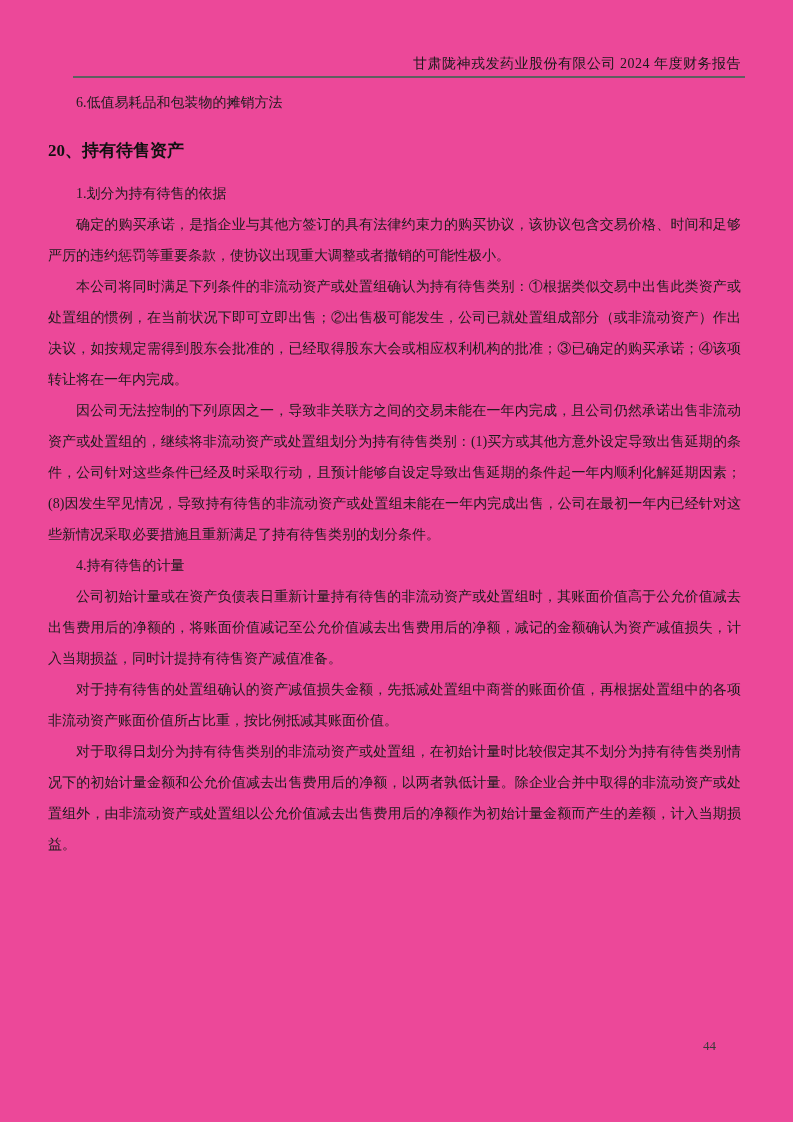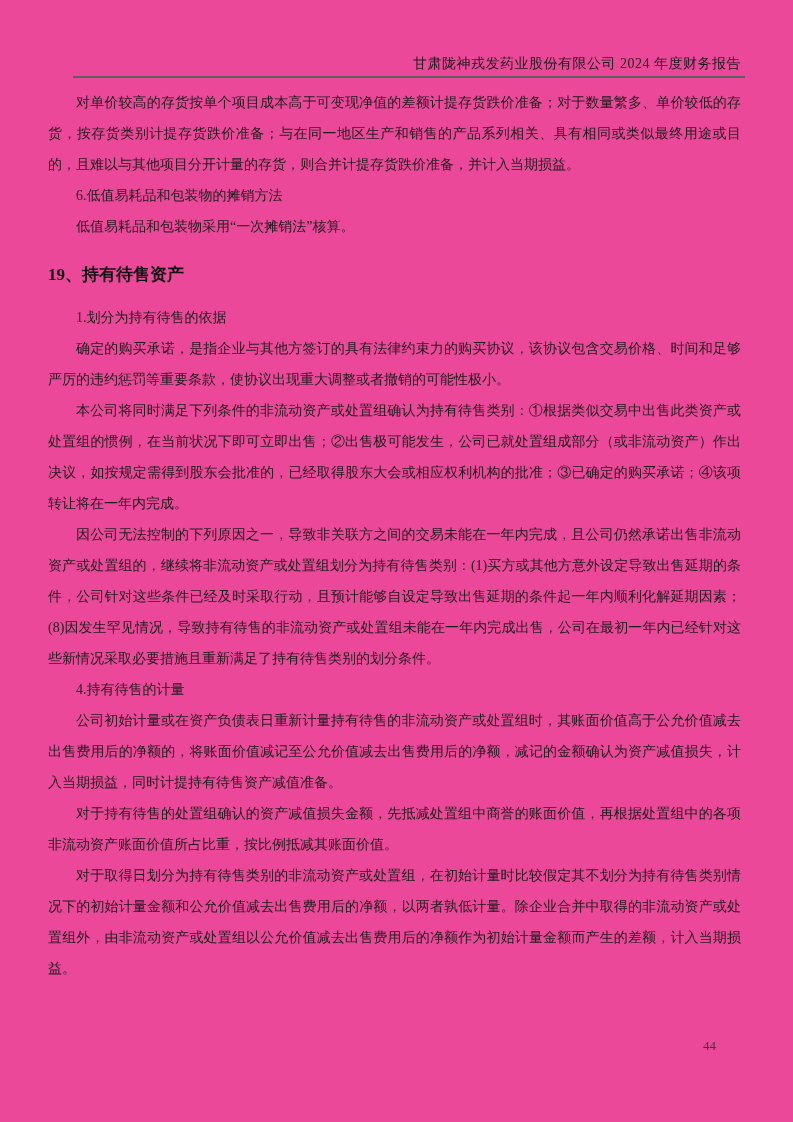--- a/index.html
+++ b/index.html
@@ -68,28 +68,26 @@
 <body>
 
 <div class="page">
 
   <div class="header-title">甘肃陇神戎发药业股份有限公司 2024 年度财务报告</div>
 
   <div class="header-rule"></div>
 
   <div class="content">
 
-    <p class="para">对单价较高的存货按单个项目成本高于可变现净值的差额计提存货跌价准备；对于数量繁多、单价较低的存货，按存货类别计提存货跌价准备；与在同一地区生产和销售的产品系列相关、具有相同或类似最终用途或目的，且难以与其他项目分开计量的存货，则合并计提存货跌价准备，并计入当期损益。</p>
 
 
     <p class="para">6.低值易耗品和包装物的摊销方法</p>
 
-    <p class="para">低值易耗品和包装物采用“一次摊销法”核算。</p>
 
-    <h2 class="section-heading">19、持有待售资产</h2>
+    <h2 class="section-heading">20、持有待售资产</h2>
 
     <p class="para">1.划分为持有待售的依据</p>
 
     <p class="para">确定的购买承诺，是指企业与其他方签订的具有法律约束力的购买协议，该协议包含交易价格、时间和足够严厉的违约惩罚等重要条款，使协议出现重大调整或者撤销的可能性极小。</p>
 
     <p class="para">本公司将同时满足下列条件的非流动资产或处置组确认为持有待售类别：①根据类似交易中出售此类资产或处置组的惯例，在当前状况下即可立即出售；②出售极可能发生，公司已就处置组成部分（或非流动资产）作出决议，如按规定需得到股东会批准的，已经取得股东大会或相应权利机构的批准；③已确定的购买承诺；④该项转让将在一年内完成。</p>
 
     <p class="para">因公司无法控制的下列原因之一，导致非关联方之间的交易未能在一年内完成，且公司仍然承诺出售非流动资产或处置组的，继续将非流动资产或处置组划分为持有待售类别：(1)买方或其他方意外设定导致出售延期的条件，公司针对这些条件已经及时采取行动，且预计能够自设定导致出售延期的条件起一年内顺利化解延期因素；(8)因发生罕见情况，导致持有待售的非流动资产或处置组未能在一年内完成出售，公司在最初一年内已经针对这些新情况采取必要措施且重新满足了持有待售类别的划分条件。</p>
 
     <p class="para">4.持有待售的计量</p>

